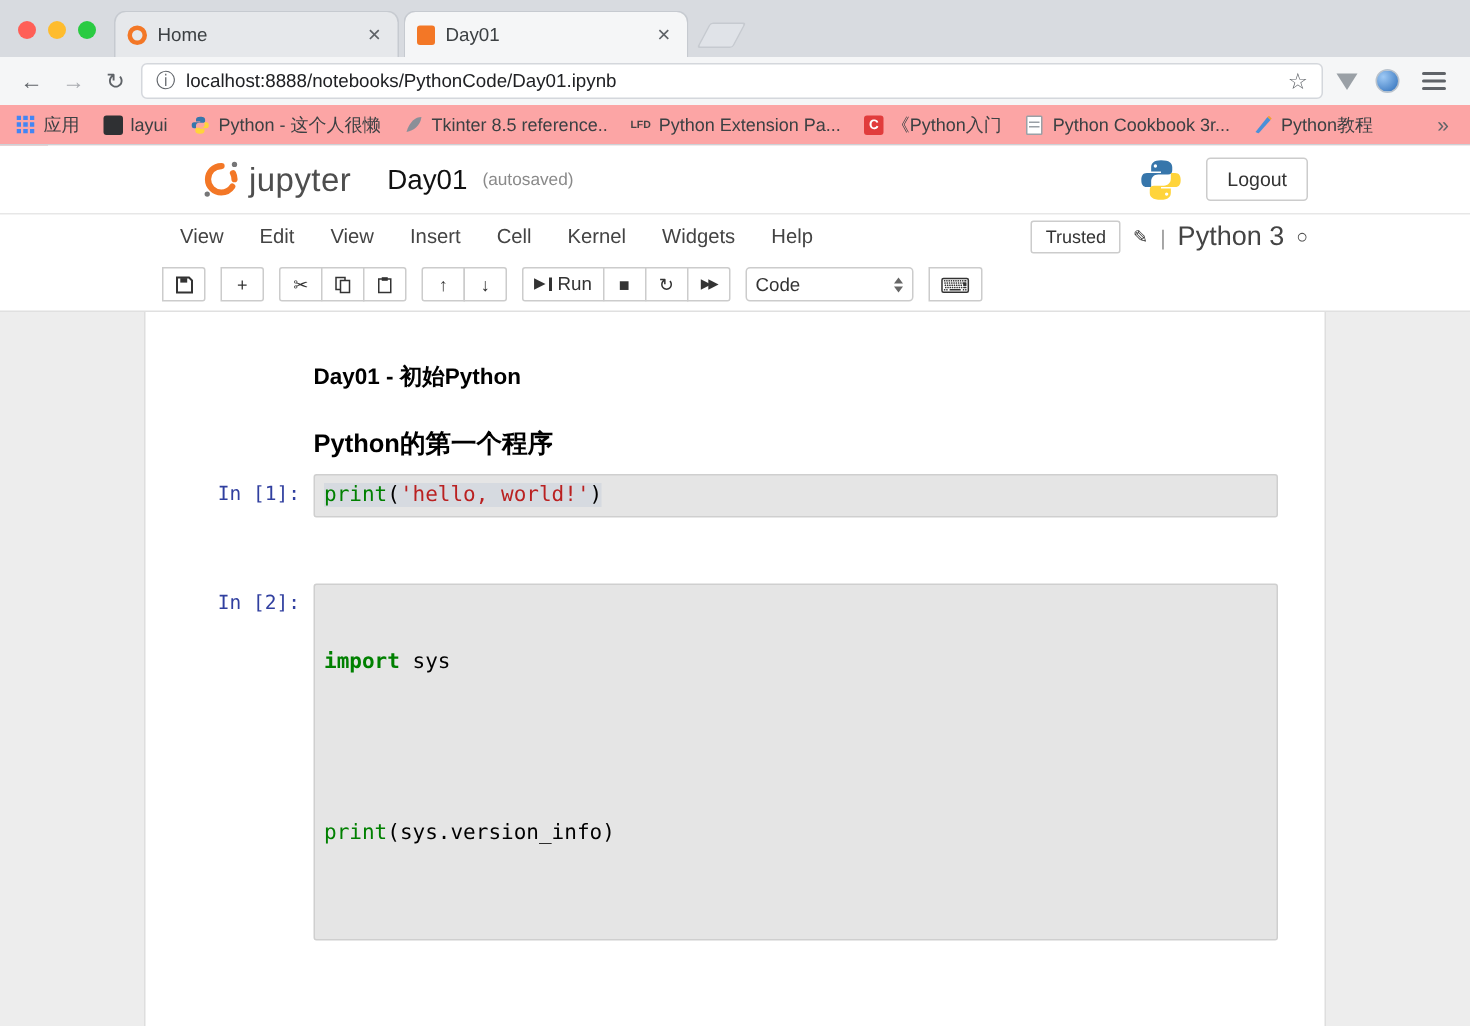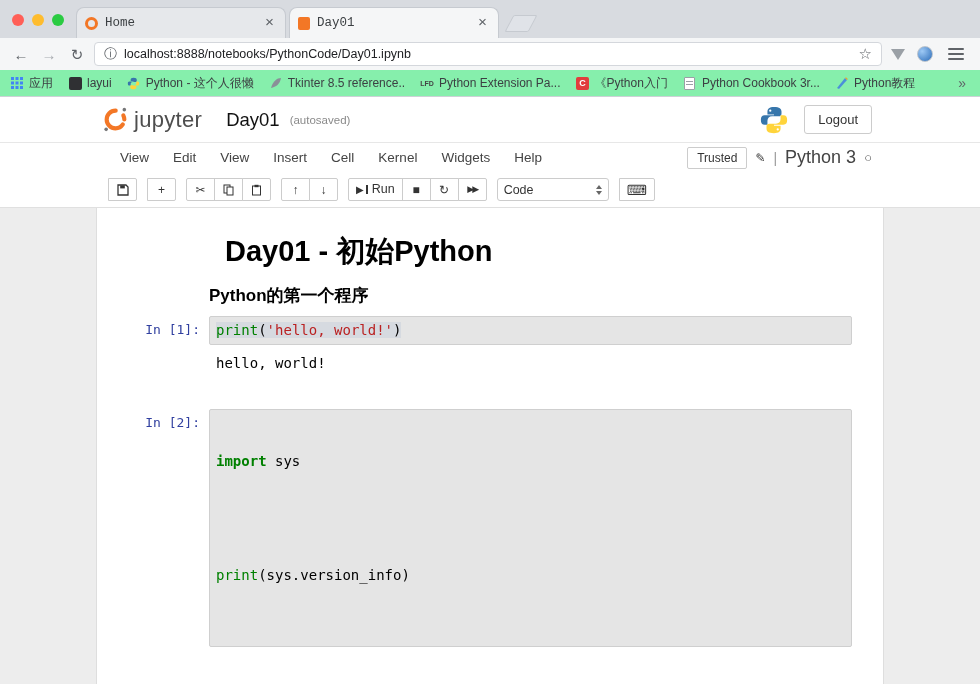--- a/index.html
+++ b/index.html
@@ -5,22 +5,22 @@
   *{margin:0;padding:0;box-sizing:border-box;}
   html,body{width:980px;height:684px;overflow:hidden;background:#fff;
     font-family:"Liberation Sans","DejaVu Sans",sans-serif;}
   .window{width:980px;height:684px;display:flex;flex-direction:column;overflow:hidden;}
 
   
   .tabstrip{height:38px;background:#D8DBE0;display:flex;align-items:flex-end;padding-left:8px;position:relative;flex:none;}
   .traffic{position:absolute;left:12px;top:14px;display:flex;gap:8px;}
   .tl{width:12px;height:12px;border-radius:50%;display:inline-block;}
   .tl.red{background:#FF5F57;}.tl.yellow{background:#FEBC2E;}.tl.green{background:#2ACB42;}
-  .tab{width:210px;height:31px;display:flex;align-items:center;padding:0 8px;border-radius:8px 8px 0 0;
-    font-size:12.5px;color:#3C4043;border:1px solid #C6CAD0;border-bottom:none;font-family:Liberation Mono, monospace;}
+  .tab{width:190px;height:31px;display:flex;align-items:center;padding:0 8px;border-radius:8px 8px 0 0;
+    font-size:12.5px;color:#3C4043;border:1px solid #C6CAD0;border-bottom:none;}
   .tab.inactive{background:#E6E8EB;margin-left:68px;}
   .tab.active{background:#F5F6F7;margin-left:3px;}
   .tab-title{flex:1;white-space:nowrap;overflow:hidden;margin-left:7px;}
   .tab-close{color:#5F6368;font-size:15px;line-height:1;padding:0 3px;}
   .fav-ring{width:13px;height:13px;border:3px solid #F37726;border-radius:50%;flex:none;}
   .fav-doc{width:12px;height:13px;background:#F37726;border-radius:2px;flex:none;}
   .newtab{width:24px;height:17px;background:#E0E3E8;margin:0 0 6px 10px;transform:skewX(-28deg);border-radius:2px;border:1px solid #C6CAD0;}
 
   
   .chrome-toolbar{height:32px;background:#F5F6F7;display:flex;align-items:center;padding:0 10px;gap:6px;flex:none;}
@@ -29,32 +29,32 @@
   .omnibox{flex:1;height:24px;background:#fff;border:1px solid #D4D7DC;border-radius:4px;display:flex;align-items:center;padding:0 9px;gap:7px;}
   .info-ic{font-size:13px;color:#5F6368;}
   .url-text{flex:1;font-size:12.5px;color:#202124;white-space:nowrap;overflow:hidden;}
   .star-ic{font-size:15px;color:#5F6368;}
   .ext-triangle{width:0;height:0;border-left:7px solid transparent;border-right:7px solid transparent;border-top:11px solid #9AA0A6;margin:0 3px;}
   .ext-globe{width:16px;height:16px;border-radius:50%;background:radial-gradient(circle at 30% 30%,#9EC9F5,#2B6CB8);margin:0 3px;border:1px solid #B9C2CC;}
   .menu-ic{width:16px;display:flex;flex-direction:column;gap:3px;margin:0 6px;}
   .menu-ic i{display:block;height:2px;background:#5F6368;border-radius:1px;}
 
   
-  .bookmarks{height:27px;background:#86efac;border-bottom:1px solid #CDD1D6;display:flex;align-items:center;padding:0 10px;gap:15px;flex:none;}
+  .bookmarks{height:27px;background:#fca5a5;border-bottom:1px solid #CDD1D6;display:flex;align-items:center;padding:0 10px;gap:15px;flex:none;}
   .bm{display:flex;align-items:center;gap:5px;font-size:12px;color:#3C4043;white-space:nowrap;}
   .bm-ic{width:14px;height:14px;display:inline-flex;align-items:center;justify-content:center;flex:none;}
   .ic-dark{width:13px;height:13px;background:#2F3033;border-radius:2px;}
   .ic-lfd{font-size:7px;font-weight:bold;color:#444;letter-spacing:0;}
   .ic-csdn{width:13px;height:13px;background:#E13C3C;border-radius:2px;color:#fff;font-size:9px;font-weight:bold;display:flex;align-items:center;justify-content:center;line-height:1;}
   .ic-doc{width:11px;height:13px;background:#fff;border:1px solid #9AA0A6;border-radius:1px;position:relative;}
   .ic-doc::before{content:"";position:absolute;left:1px;right:1px;top:3px;height:1px;background:#9AA0A6;box-shadow:0 3px 0 #9AA0A6;}
   .bm-overflow{margin-left:auto;color:#5F6368;font-size:14px;padding:0 4px;}
 
   
-  .jp-header{height:45px;background:#fff;display:flex;align-items:center;padding:0 108px 0 102px;flex:none;}
+  .jp-header{height:45px;background:#fff;display:flex;align-items:center;padding:0 108px 0 102px;flex:none;margin-left:32px;}
   .jp-logo{display:flex;align-items:center;gap:5px;}
   .brand{font-size:22px;color:#4E4E4E;letter-spacing:.3px;}
   .nb-title{font-size:18.5px;color:#111;margin-left:24px;}
   .autosave{font-size:11.5px;color:#8a8a8a;margin-left:10px;}
   .hdr-right{margin-left:auto;display:flex;align-items:center;gap:15px;}
   button{font-family:Liberation Sans, sans-serif;cursor:default;}
   .logout{border:1px solid #CCC;background:#fff;border-radius:3px;font-size:13px;color:#333;padding:6px 13px;}
 
   
   .jp-menubar{height:30px;background:#fff;border-top:1px solid #E7E7E7;display:flex;align-items:center;padding:0 108px;font-size:13.5px;color:#444;flex:none;}
@@ -84,21 +84,21 @@
   .spin .dn{border-top:4px solid #666;}
   .kbd{font-size:14px;}
 
   
   .nb-area{flex:1;background:#EDEDED;overflow:hidden;}
   .page{width:788px;margin:0 auto;background:#fff;border-left:1px solid #DEDEDE;border-right:1px solid #DEDEDE;padding:16px 0 60px;min-height:480px;}
   .cellrow{display:flex;padding:4px 31px 4px 0;}
   .prompt{flex:0 0 112px;text-align:right;padding:6px 9px 0 16px;font-family:"DejaVu Sans Mono","Liberation Mono",monospace;font-size:13px;color:#303F9F;white-space:nowrap;}
   .flexarea{flex:1;min-width:0;}
   .md-h1{font-size:29px;font-weight:700;line-height:34px;margin:4px 0 2px;color:#000;}
-  .md-h2{font-size:29px;font-weight:700;line-height:27px;margin:10px 16px 2px;color:#000;}
+  .md-h2{font-size:15px;font-weight:700;line-height:27px;margin:10px 0 2px;color:#000;}
   .md-h3{font-size:17px;font-weight:700;line-height:21px;margin:10px 0 2px;color:#000;}
   .mt-lg{margin-top:14px;}
   .input-box{border:1px solid #CFCFCF;border-radius:2px;background:#e5e5e5;padding:4px 6px;
     font-family:"DejaVu Sans Mono","Liberation Mono",monospace;font-size:14px;line-height:19px;color:#000;white-space:pre;}
   .cm-line{min-height:19px;white-space:pre;}
   .cm-keyword{color:#008000;font-weight:bold;}
   .cm-builtin{color:#008000;}
   .cm-string{color:#BA2121;}
   .sel{background:#D6DAE0;}
   .output{font-family:"DejaVu Sans Mono","Liberation Mono",monospace;font-size:14px;line-height:19px;color:#000;
@@ -329,23 +329,20 @@
       </div>
 
       <div class="cellrow">
         <div class="prompt">In [1]:</div>
         <div class="flexarea">
           <div class="input-box"><span class="sel"><span class="cm-builtin">print</span><span>(</span><span class="cm-string">'hello, world!'</span><span>)</span></span></div>
         </div>
       </div>
       <div class="cellrow row-out">
         <div class="prompt"></div>
-        <div class="flexarea">
-            <pre class="output">hello, world!</pre>
-          </div>
       </div>
 
       <div class="cellrow mt-lg">
         <div class="prompt"></div>
       </div>
 
       <div class="cellrow">
         <div class="prompt">In [2]:</div>
         <div class="flexarea">
           <div class="input-box">

